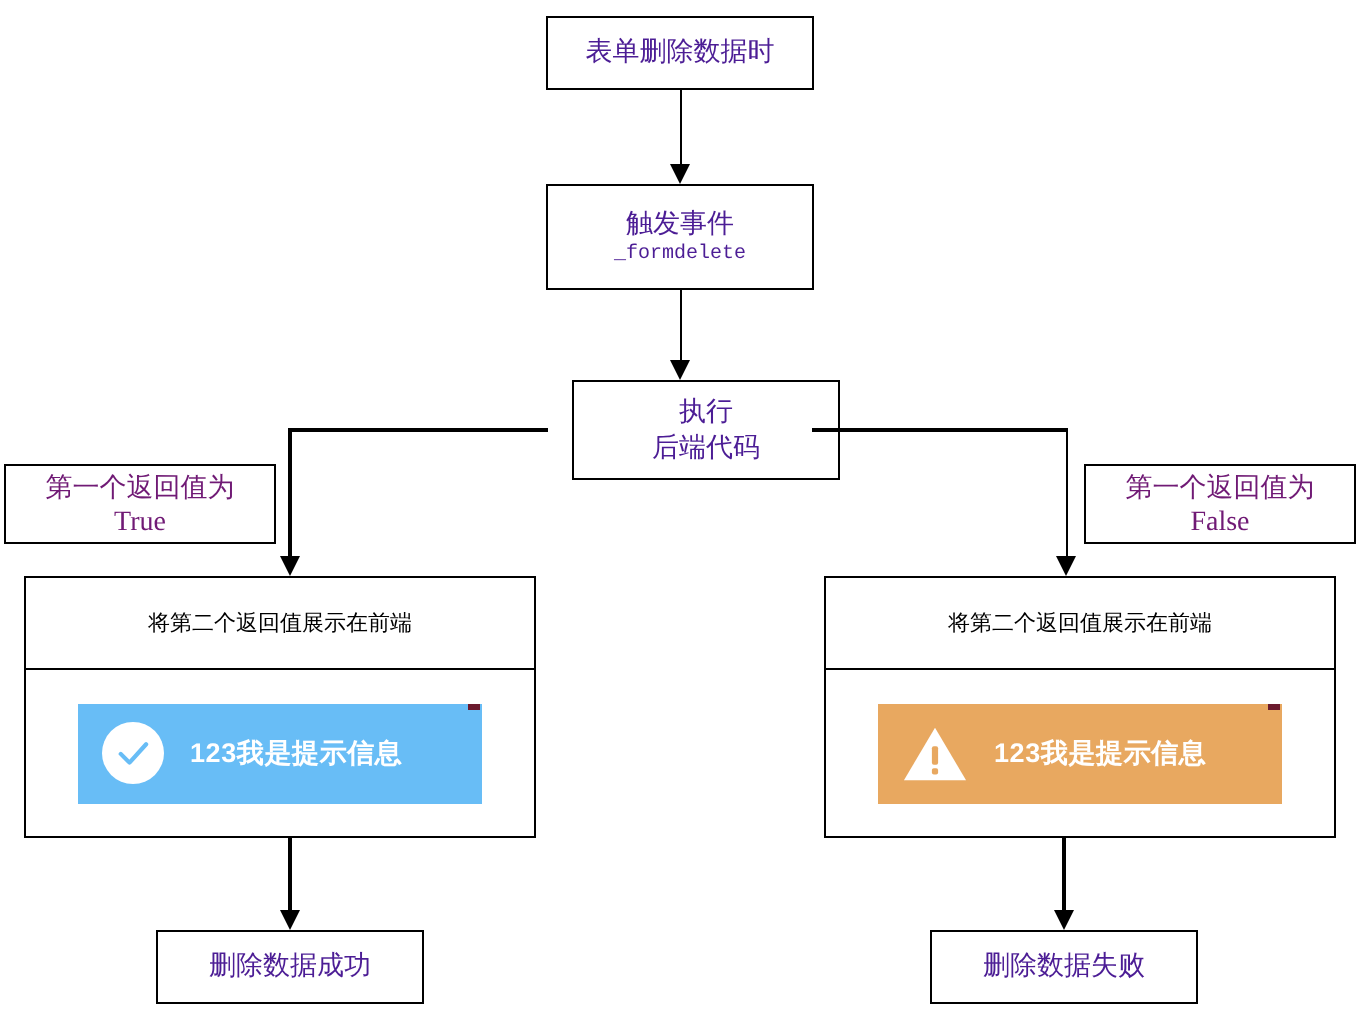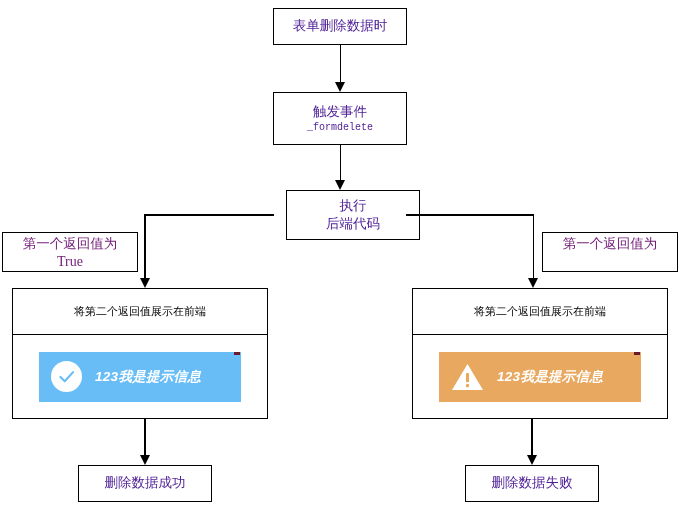--- a/index.html
+++ b/index.html
@@ -105,21 +105,20 @@
     right: 1px;
     width: 6px;
     height: 3px;
     background: #6b1a2e;
   }
   .toast-text {
     color: #ffffff;
     font-size: 13.5px;
     font-weight: bold;
     letter-spacing: 0.3px;
-    font-style: italic;
   }
   .icon-circle-check {
     flex: 0 0 auto;
     width: 31px;
     height: 31px;
     border-radius: 50%;
     background: #ffffff;
     display: flex;
     align-items: center;
     justify-content: center;
@@ -182,20 +181,21 @@
   <div class="vline" style="left:532.6px; top:214px; height:65px;"></div>
   <div class="arrowhead" style="left:528px; top:278px;"></div>
 
   <div class="label-box" id="label-true">
     <div>第一个返回值为</div>
     <div class="latin">True</div>
   </div>
 
   <div class="label-box" id="label-false">
     <div>第一个返回值为</div>
+    <div class="latin">False</div>
   </div>
 
   <div class="panel" id="panel-left">
     <div class="panel-header">将第二个返回值展示在前端</div>
     <div class="panel-body">
       <div class="toast success">
         <div class="toast-corner"></div>
         <div class="icon-circle-check">
           <svg width="21" height="21" viewBox="0 0 24 24" aria-hidden="true">
             <path d="M5 12.5 L10 17.5 L19.5 7" fill="none" stroke="#68bdf6" stroke-width="2.4" stroke-linecap="round" stroke-linejoin="round"></path>

